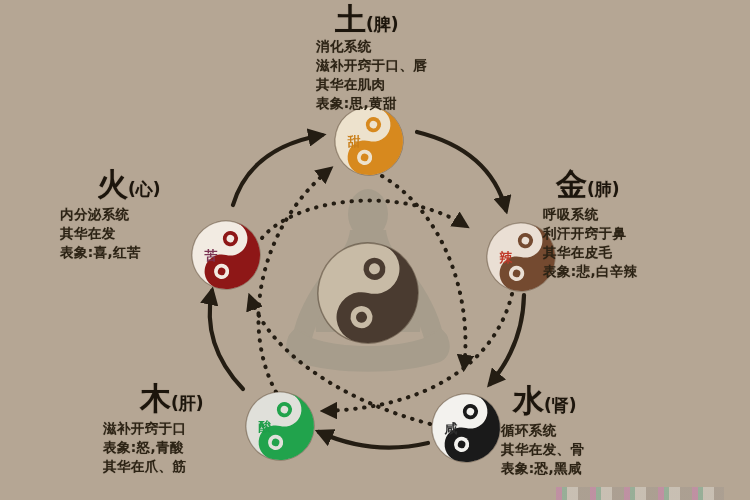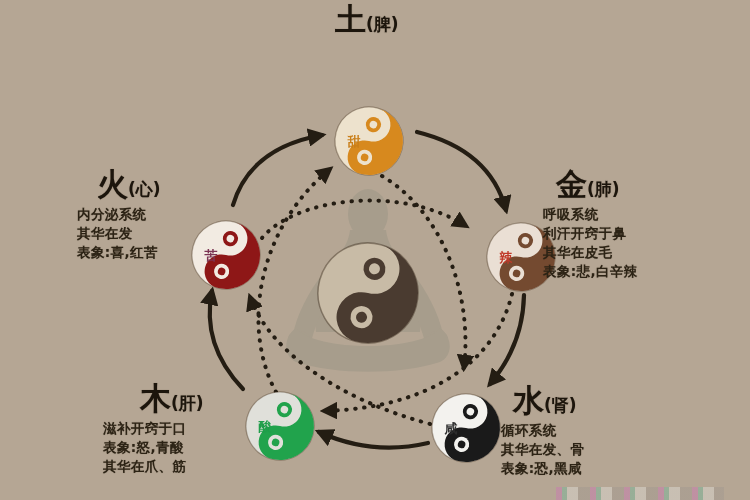--- a/index.html
+++ b/index.html
@@ -126,26 +126,32 @@
         <circle cy="17" r="3.8" fill="#1a1a1a"></circle>
       </g>
       <text class="taste" x="-15" y="5" text-anchor="middle" fill="#2c2c2c">咸</text>
     </g>
   </svg>
 
   <div class="block heading" style="left:335px;top:4px">
     <span class="char">土</span>
       <span class="organ">(脾)</span>
   </div>
+  <div class="block lines" style="left:316px;top:37px">
+    <div>消化系统</div>
+    <div>滋补开窍于口、唇</div>
+    <div>其华在肌肉</div>
+    <div>表象:思,黄甜</div>
+  </div>
 
   <div class="block heading" style="left:97px;top:169px">
     <span class="char">火</span>
       <span class="organ">(心)</span>
   </div>
-  <div class="block lines" style="left:77px;top:205px">
+  <div class="block lines" style="left:60px;top:205px">
     <div>内分泌系统</div>
     <div>其华在发</div>
     <div>表象:喜,红苦</div>
   </div>
 
   <div class="block heading" style="left:556px;top:169px">
     <span class="char">金</span>
       <span class="organ">(肺)</span>
   </div>
   <div class="block lines" style="left:543px;top:205px">

